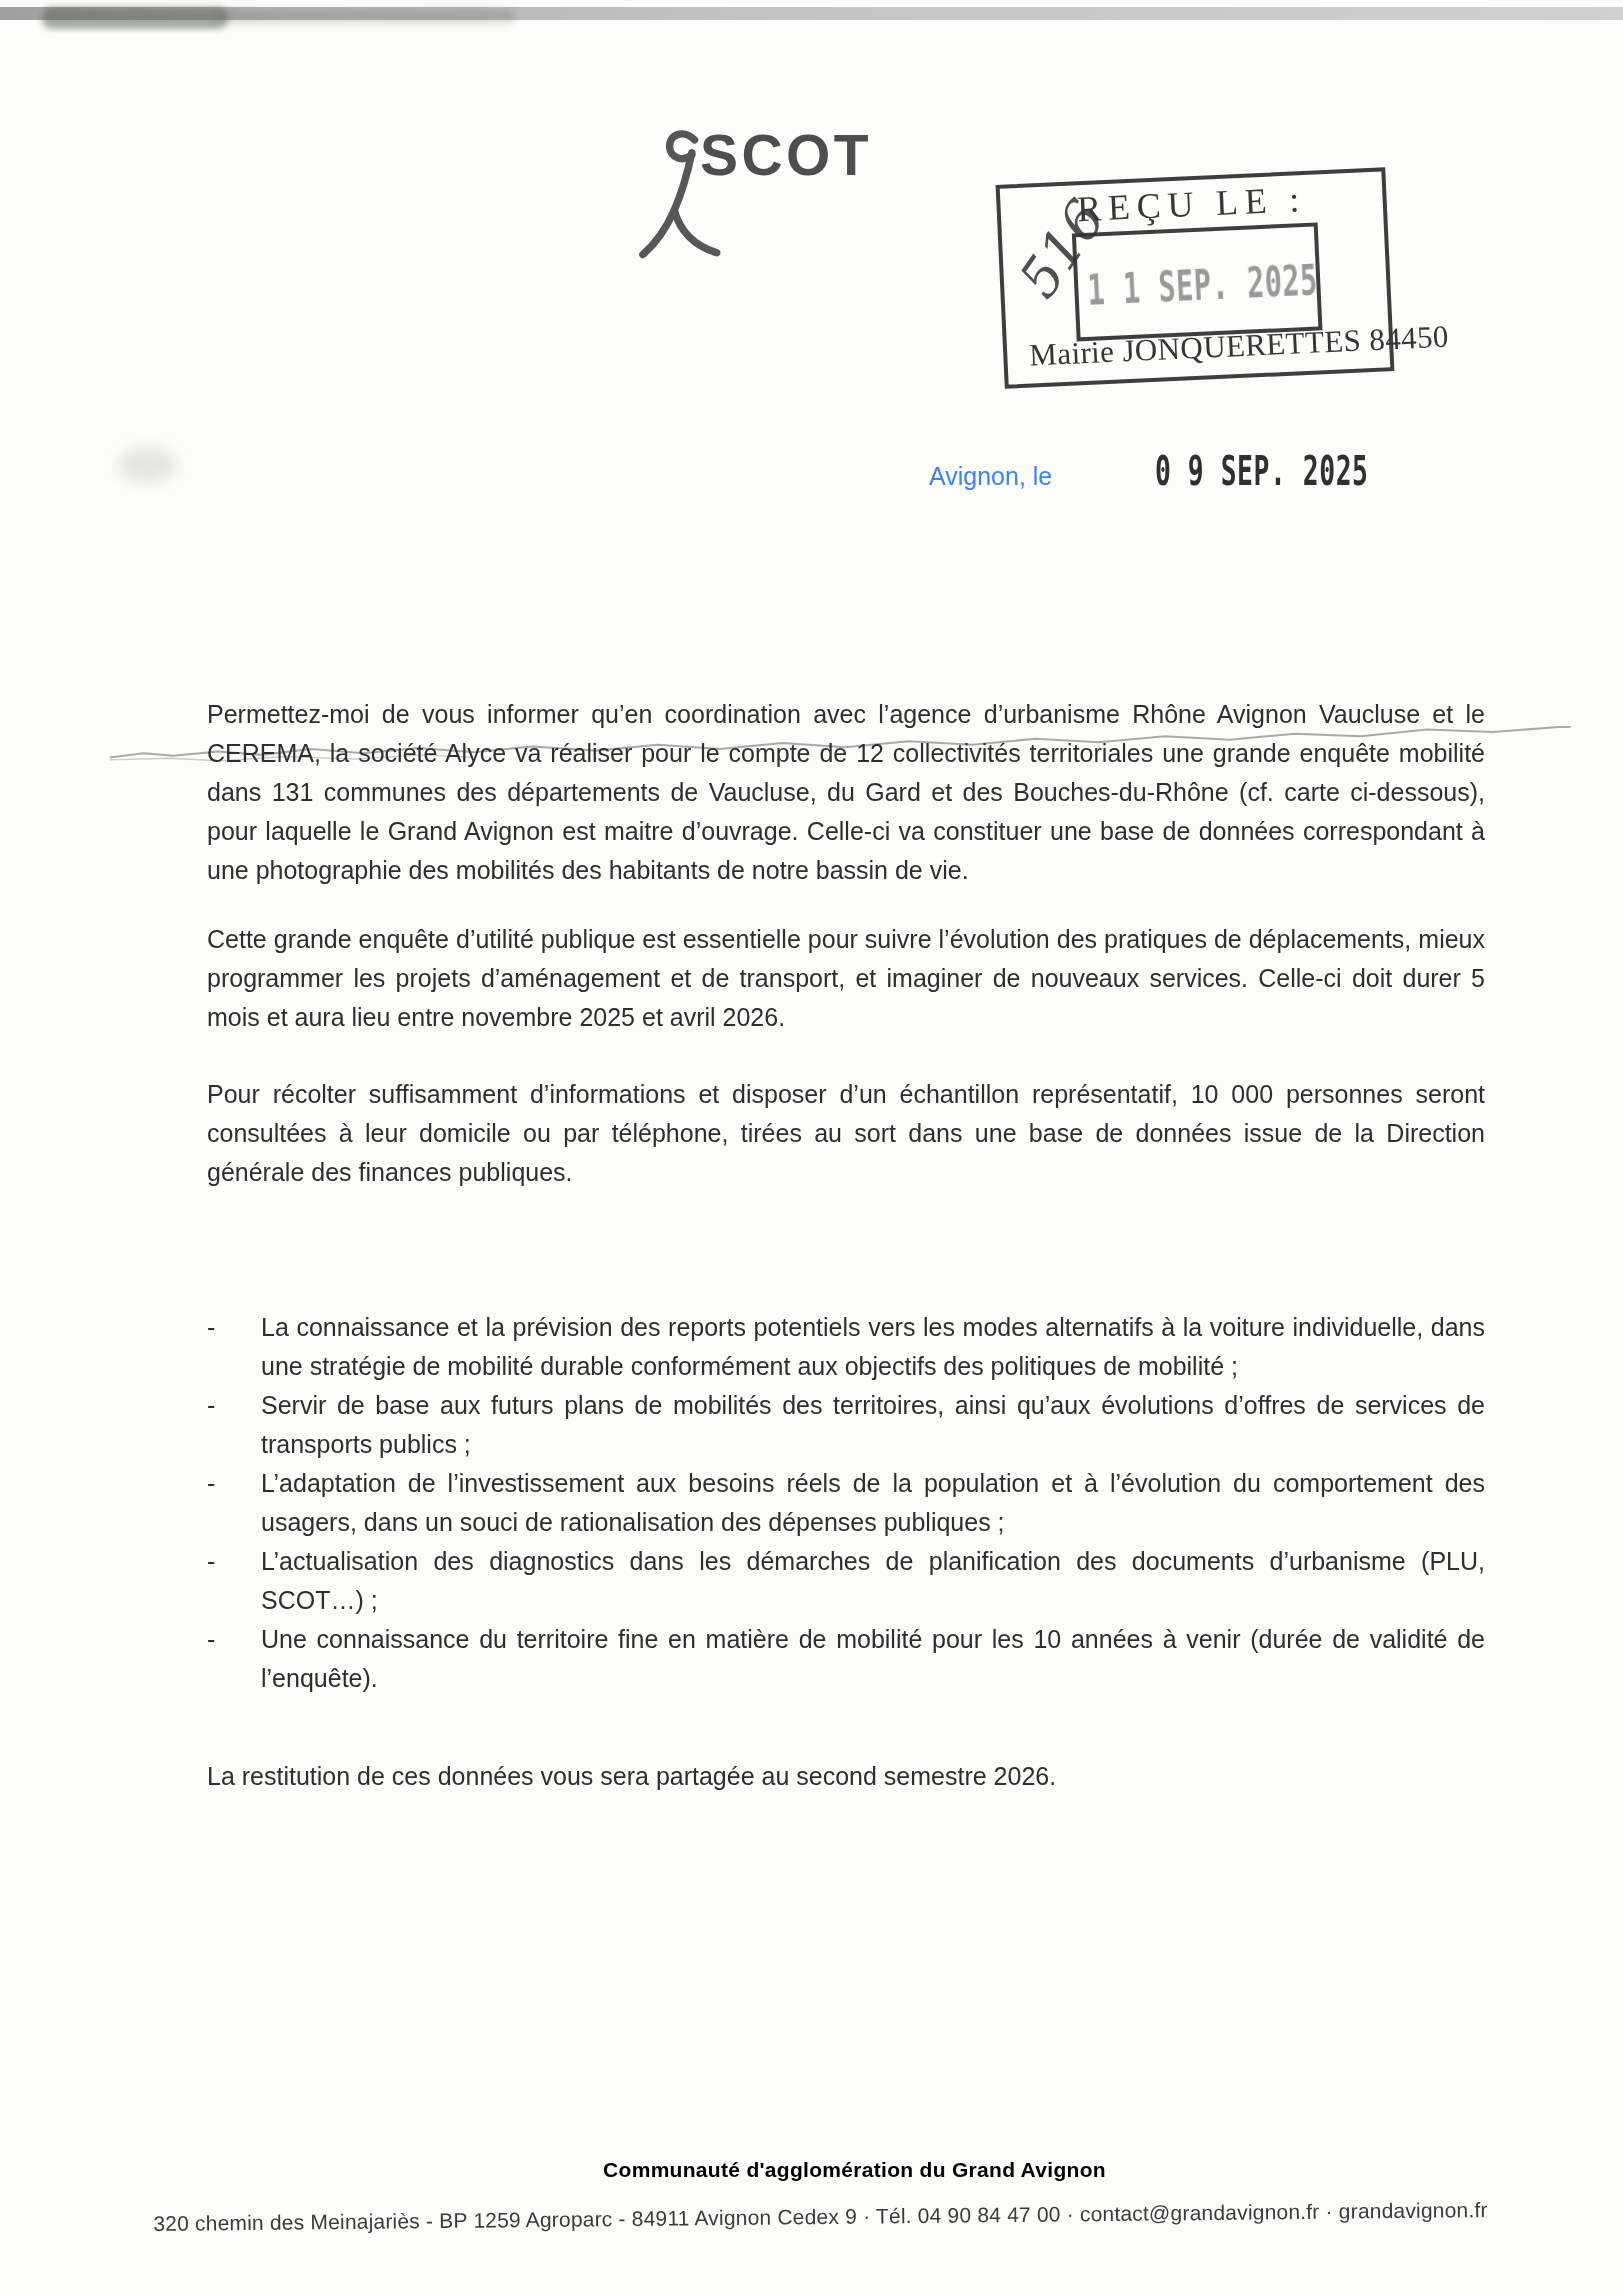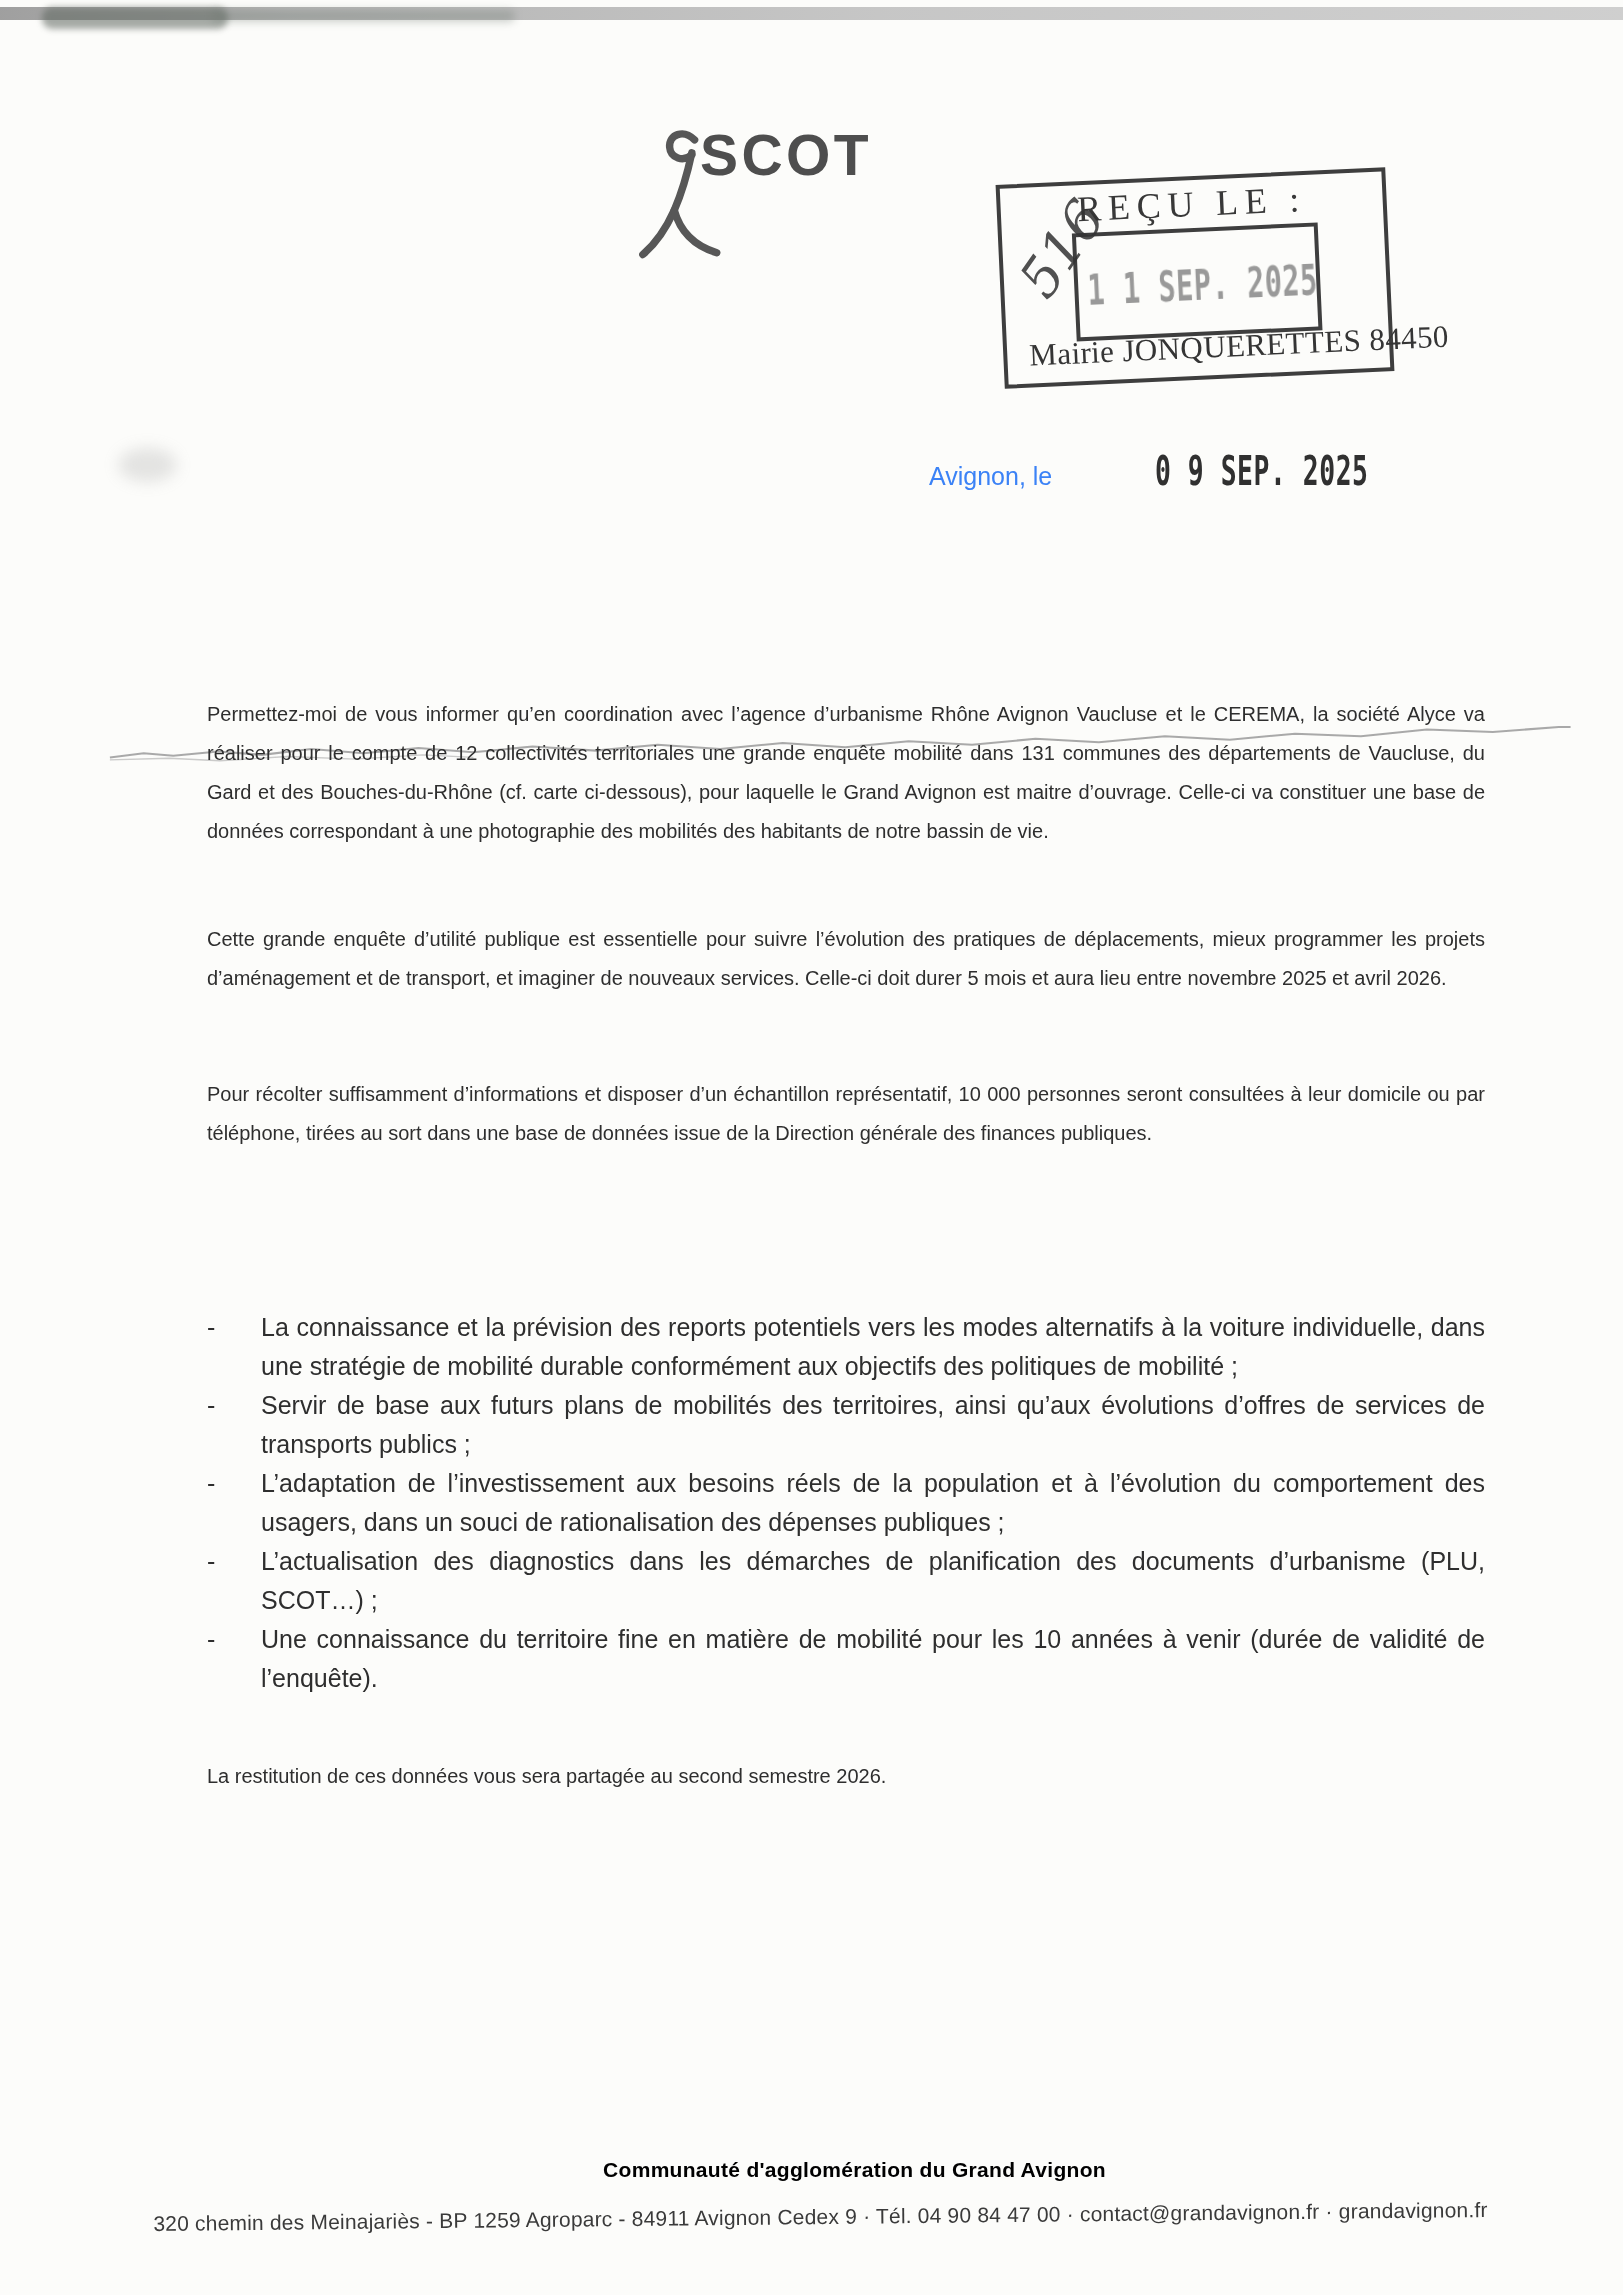--- a/index.html
+++ b/index.html
@@ -81,21 +81,21 @@
   }
   .dateline-stamp{
     position:absolute;left:1155px;top:448px;white-space:nowrap;
     font-family:"DejaVu Sans Mono",monospace;font-weight:700;font-size:40px;
     transform:scaleX(.66);transform-origin:left center;
     color:#262626;letter-spacing:0.8px;opacity:.95;
   }
   
   .body-block{
     position:absolute;left:207px;width:1278px;
-    font-size:20px;line-height:39px;text-align:justify;color:#2e2e2e;
+    font-size:25px;line-height:39px;text-align:justify;color:#2e2e2e;
   }
   .bullets{position:absolute;left:207px;width:1278px;}
   .bullet-row{display:flex;align-items:flex-start;}
   .bullet-marker{
     flex:0 0 54px;font-size:25px;line-height:39px;color:#2e2e2e;
   }
   .bullet-text{
     flex:1 1 auto;font-size:25px;line-height:39px;text-align:justify;color:#2e2e2e;
   }
   

